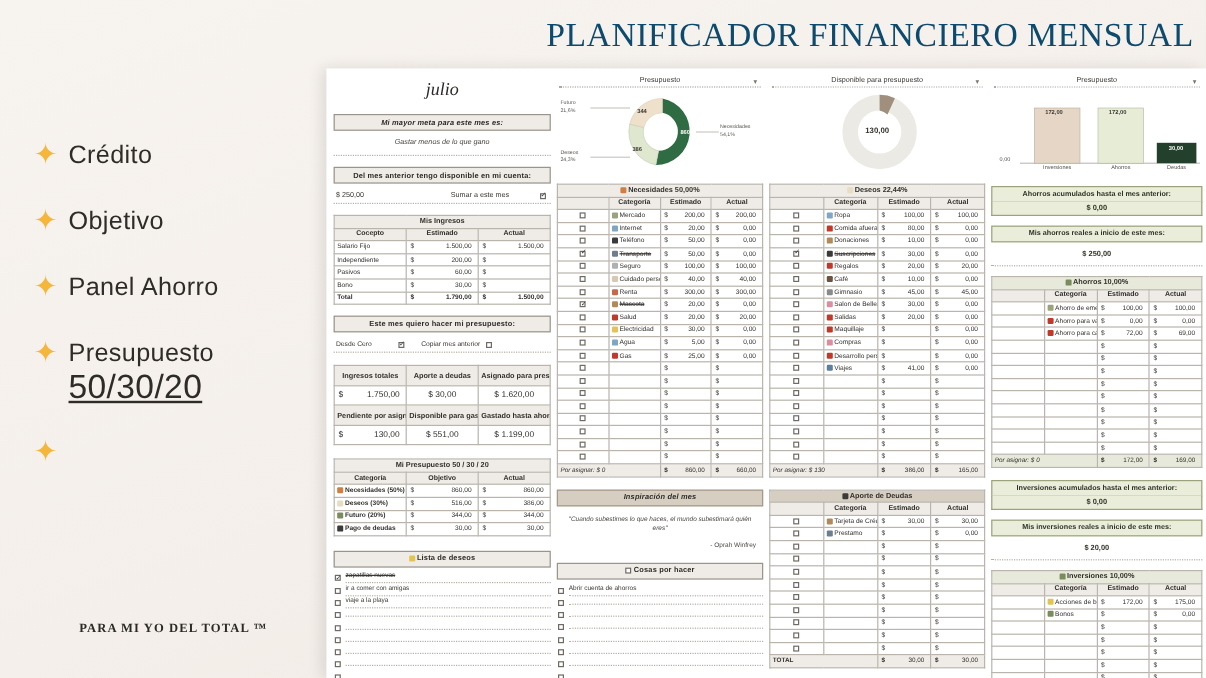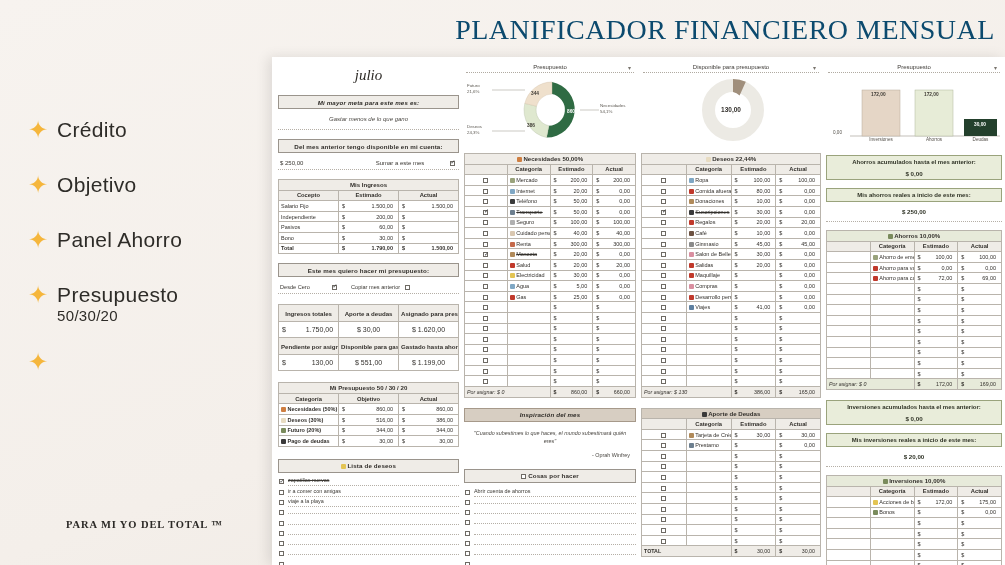--- a/index.html
+++ b/index.html
@@ -11,21 +11,21 @@
   }
   
   #promo {
     position:absolute; left:0; top:0; width:272px; height:565px;
     display:flex; flex-direction:column; justify-content:flex-start;
     padding:118px 0 0 28px;
   }
   .promo-row { display:flex; align-items:center; gap:9px; margin-bottom:31px; }
   .spark { color:#f5b63c; font-size:24px; line-height:1; }
   .promo-txt { font-size:21px; color:#2e2c28; letter-spacing:.3px; font-weight:400; }
-  .promo-txt small { display:block; font-size:15px; }
+  .promo-txt small { display:block; font-size:28px;text-decoration:underline; }
   #brand {
     position:absolute; left:66px; bottom:35px;
     font-family:"Liberation Serif", serif; font-weight:bold;
     font-size:10.5px; letter-spacing:.9px; color:#2b2926;
   }
   
   #title {
     position:absolute; top:14px; left:455px; width:540px; text-align:center;
     font-family:"Liberation Serif", serif; font-size:28px; letter-spacing:.5px;
     color:#0c4a6e;

